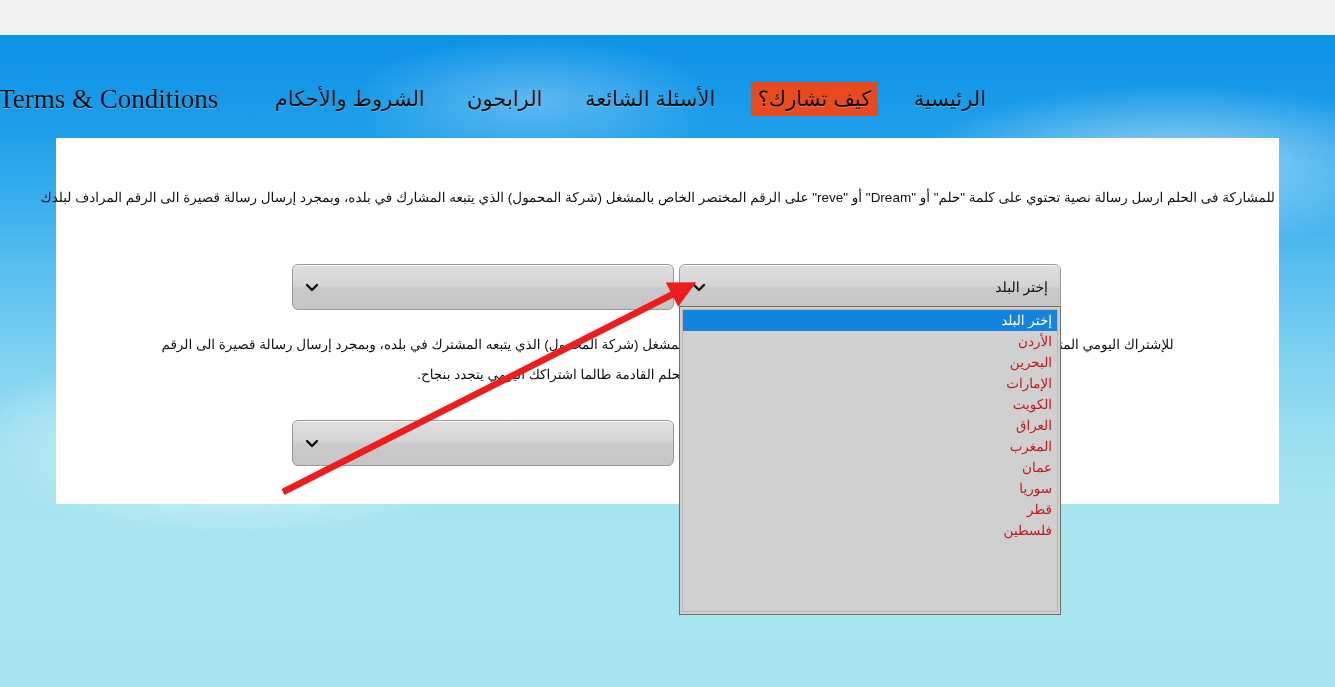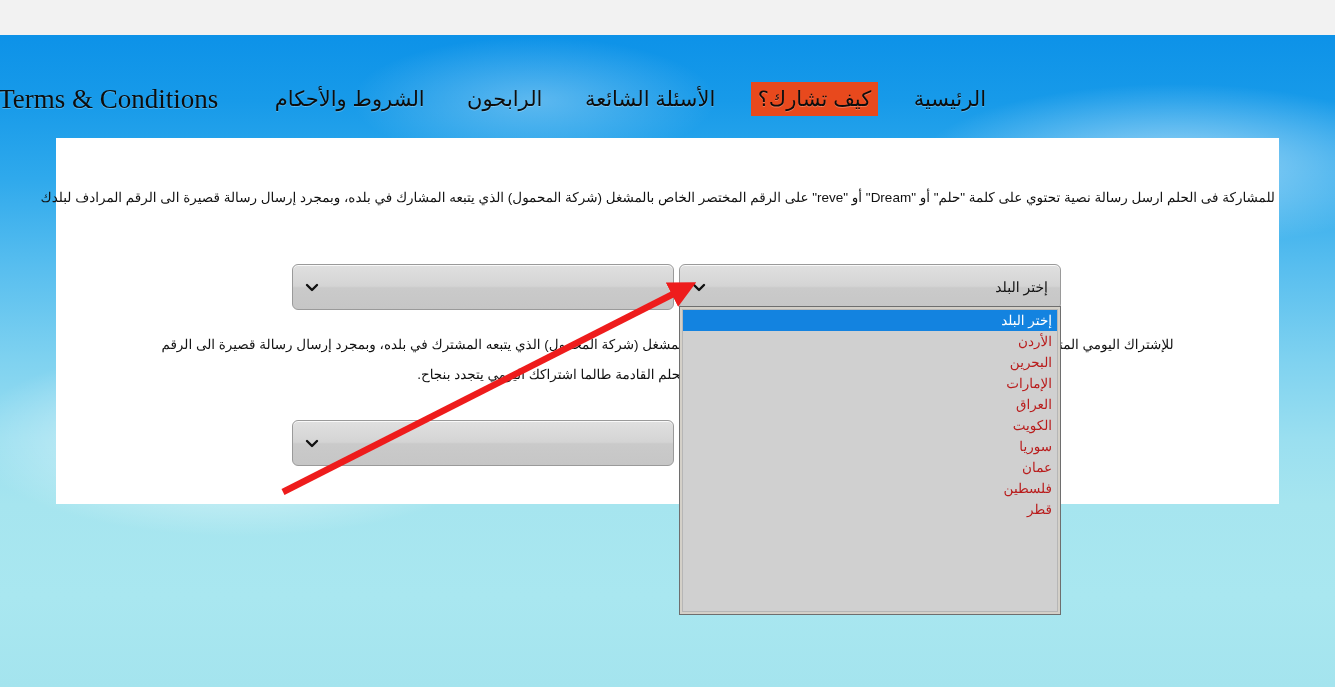--- a/index.html
+++ b/index.html
@@ -240,26 +240,27 @@
       </svg>
     </span>
   </div>
 
   <div class="dropdown">
     <div class="dd-inner" id="dd-options">
         <div class="dd-option selected" style="background: rgb(19, 131, 224);">إختر البلد</div>
         <div class="dd-option">الأردن</div>
         <div class="dd-option">البحرين</div>
         <div class="dd-option">الإمارات</div>
+        <div class="dd-option">الكويت</div>
         <div class="dd-option">العراق</div>
-        <div class="dd-option">الكويت</div>
+        <div class="dd-option">المغرب</div>
+        <div class="dd-option">عمان</div>
         <div class="dd-option">سوريا</div>
-        <div class="dd-option">عمان</div>
+        <div class="dd-option">قطر</div>
         <div class="dd-option">فلسطين</div>
-        <div class="dd-option">قطر</div>
       </div>
   </div>
 
   <svg class="annot" viewBox="0 0 1335 687">
     <defs>
       <marker id="arrowhead" markerWidth="4.2" markerHeight="4.2" refX="2.6" refY="2.1" orient="auto">
         <polygon points="0,0 4.2,2.1 0,4.2" fill="#ee1c1c"></polygon>
       </marker>
     </defs>
     <line id="annot-line" x1="283" y1="492" x2="687" y2="287" stroke="#ee1c1c" stroke-width="6.5" marker-end="url(#arrowhead)"></line>

